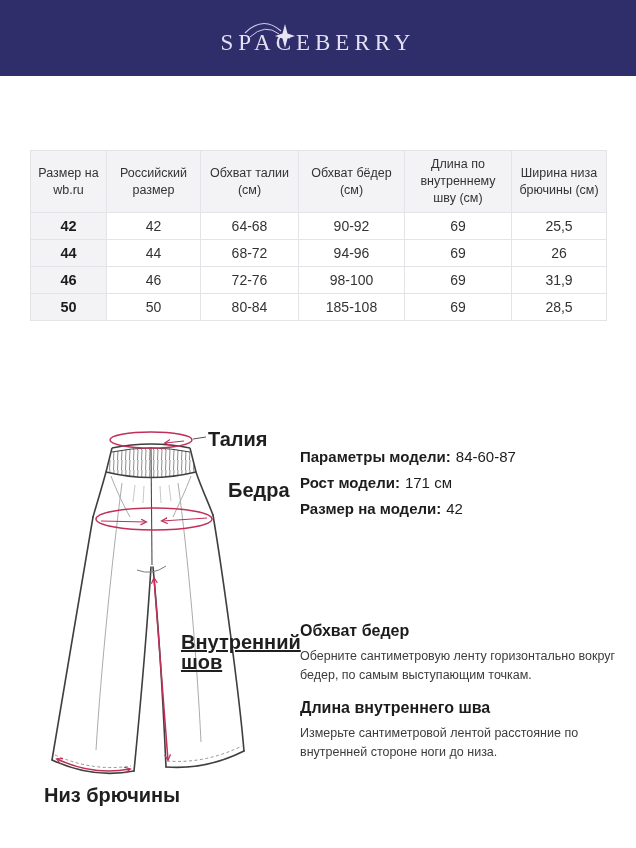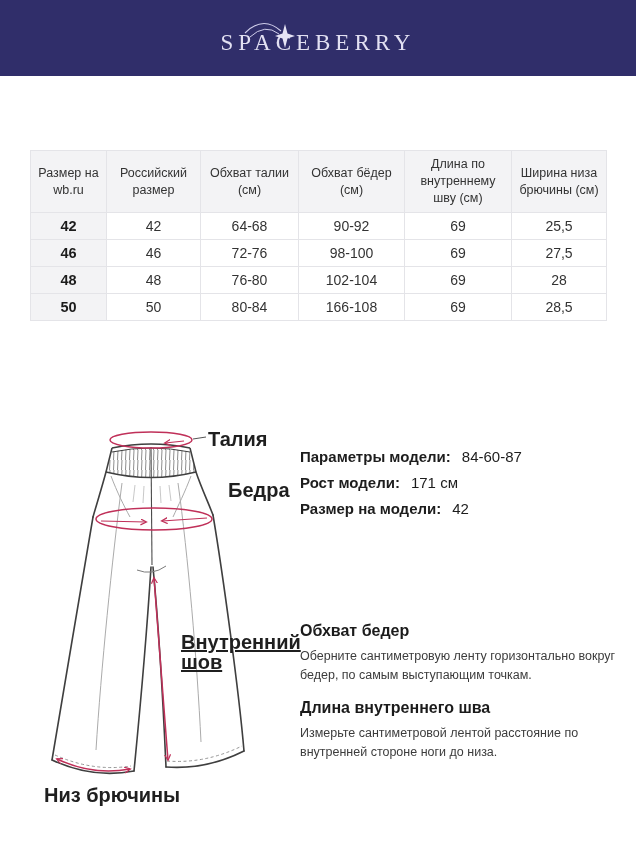--- a/index.html
+++ b/index.html
@@ -61,21 +61,21 @@
   .diagram-label{
     position:absolute;font-size:20px;font-weight:600;color:#1f1f1f;line-height:20px;
   }
   .label-waist{left:208px;top:429px;}
   .label-hips{left:228px;top:480px;}
   .label-inseam{left:181px;top:632px;width:100px;text-decoration:underline;}
   .label-hem{left:44px;top:765px;margin-top:20px;}
   
   .model-info{position:absolute;left:300px;top:444px;width:320px;}
   .model-info-row{font-size:15px;line-height:26px;color:#1d1d1d;}
-  .model-info-row .lbl{font-weight:700;margin-right:11px;}
+  .model-info-row .lbl{font-weight:700;margin-right:5px;}
   .guide-section{position:absolute;left:300px;width:320px;}
   .guide-1{top:547px}.guide-2{top:621px}.guide-3{top:698px}
   .guide-title{font-size:16px;font-weight:700;color:#1b1b1b;line-height:20px;}
   .guide-text{margin-top:6px;font-size:12.5px;line-height:18.5px;color:#3c3c3c;}
 </style>
 </head>
 <body>
 
 <header class="brand-header">
   <div class="logo-wrap">
@@ -110,40 +110,40 @@
   <tbody>
       <tr>
         <td>42</td>
         <td>42</td>
         <td>64-68</td>
         <td>90-92</td>
         <td>69</td>
         <td>25,5</td>
       </tr>
       <tr>
+        <td>44</td>
+        <td>44</td>
+        <td>68-72</td>
+        <td>94-96</td>
+        <td>69</td>
+        <td>26</td>
+      </tr>
+      <tr>
         <td>46</td>
         <td>46</td>
         <td>72-76</td>
         <td>98-100</td>
         <td>69</td>
-        <td>27,5</td>
-      </tr>
-      <tr>
-        <td>48</td>
-        <td>48</td>
-        <td>76-80</td>
-        <td>102-104</td>
-        <td>69</td>
-        <td>28</td>
+        <td>31,9</td>
       </tr>
       <tr>
         <td>50</td>
         <td>50</td>
         <td>80-84</td>
-        <td>166-108</td>
+        <td>185-108</td>
         <td>69</td>
         <td>28,5</td>
       </tr>
     </tbody>
 </table>
 
 <svg class="pants-svg" viewBox="20 410 270 400">
   <defs>
     <pattern id="elastic" width="4" height="10" patternUnits="userSpaceOnUse">
       <path d="M2,0 L1.5,10" stroke="#6f6f6f" stroke-width="0.8" fill="none"></path>

